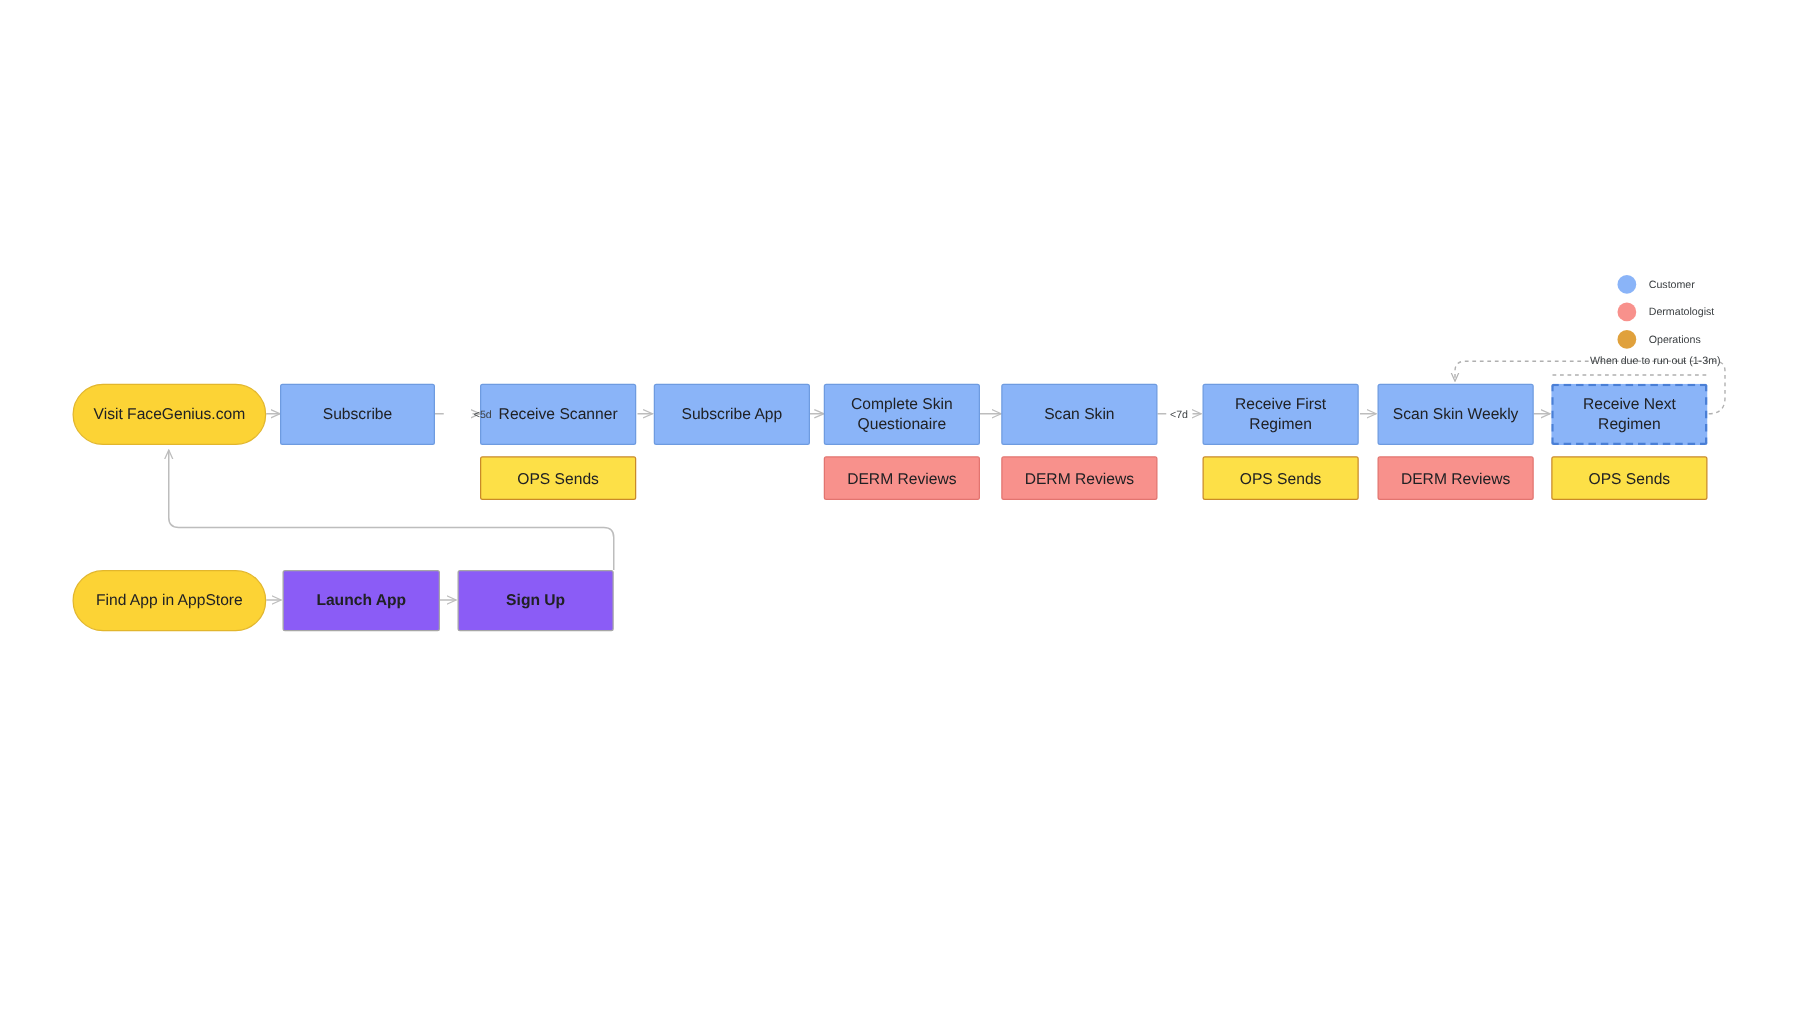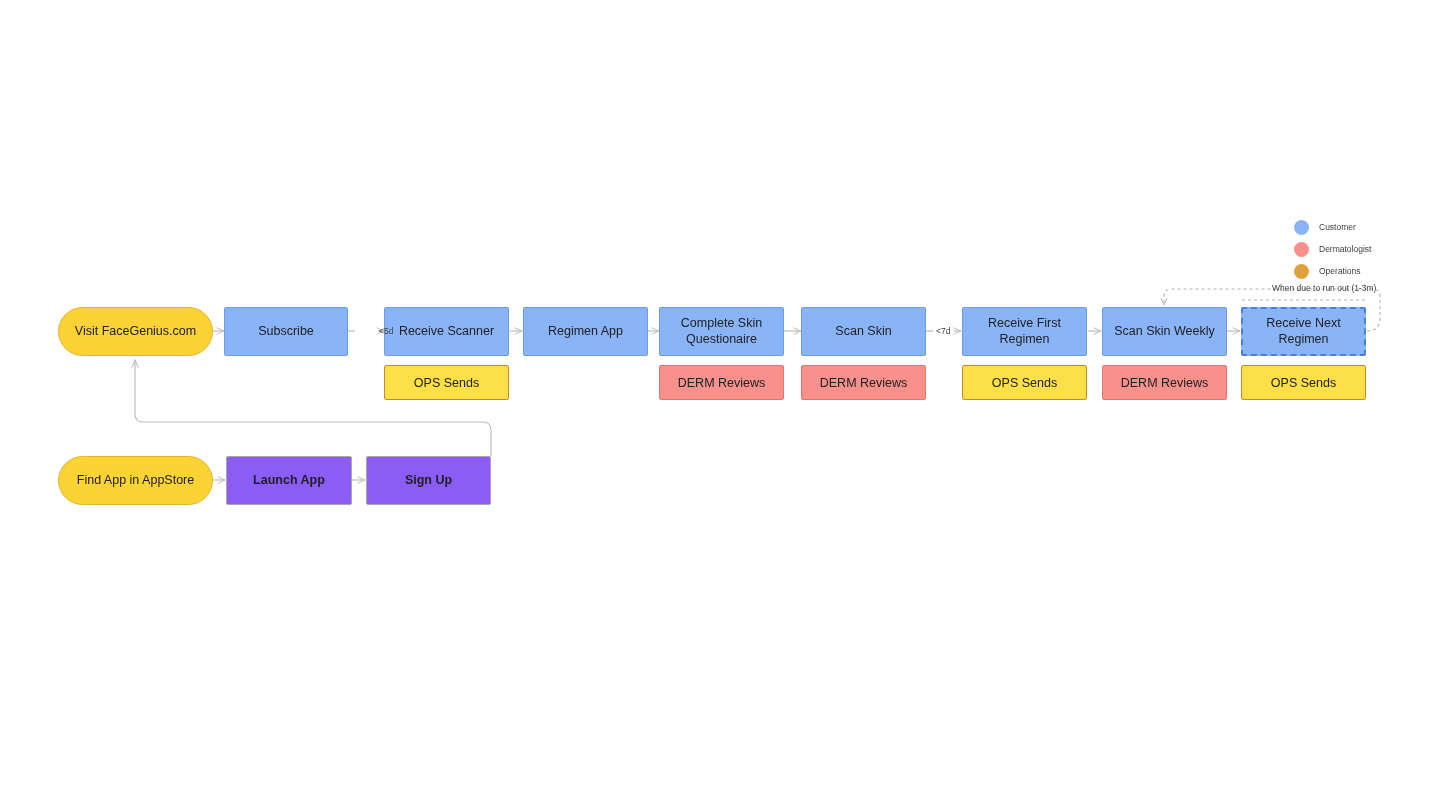--- a/index.html
+++ b/index.html
@@ -138,21 +138,21 @@
 
   <div class="node rect blue" style="left:224px; top:307px; width:124px; height:49px;">
     <span>Subscribe</span>
   </div>
 
   <div class="node rect blue" style="left:384px; top:307px; width:125px; height:49px;">
     <span>Receive Scanner</span>
   </div>
 
   <div class="node rect blue" style="left:523px; top:307px; width:125px; height:49px;">
-    <span>Regimen App</span>
+    <span>Subscribe App</span>
   </div>
 
   <div class="node rect blue" style="left:659px; top:307px; width:125px; height:49px;">
     <span>Complete Skin Questionaire</span>
   </div>
 
   <div class="node rect blue" style="left:801px; top:307px; width:125px; height:49px;">
     <span>Scan Skin</span>
   </div>
 

